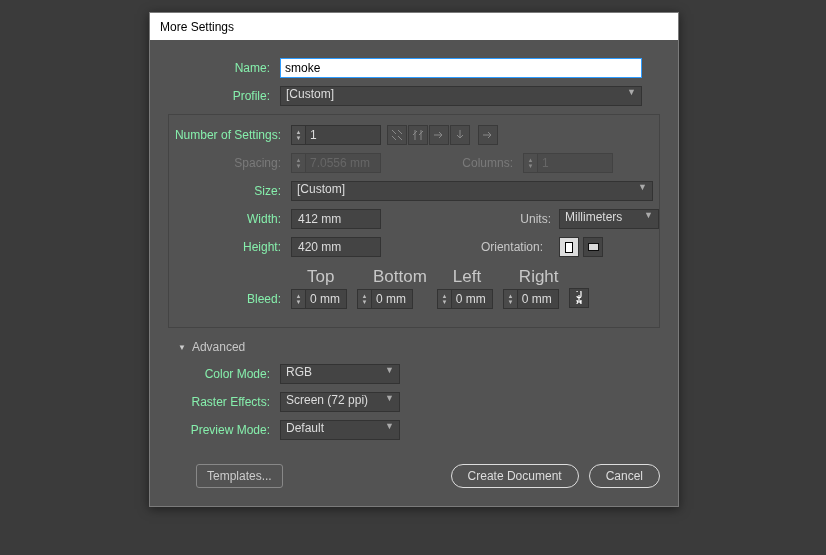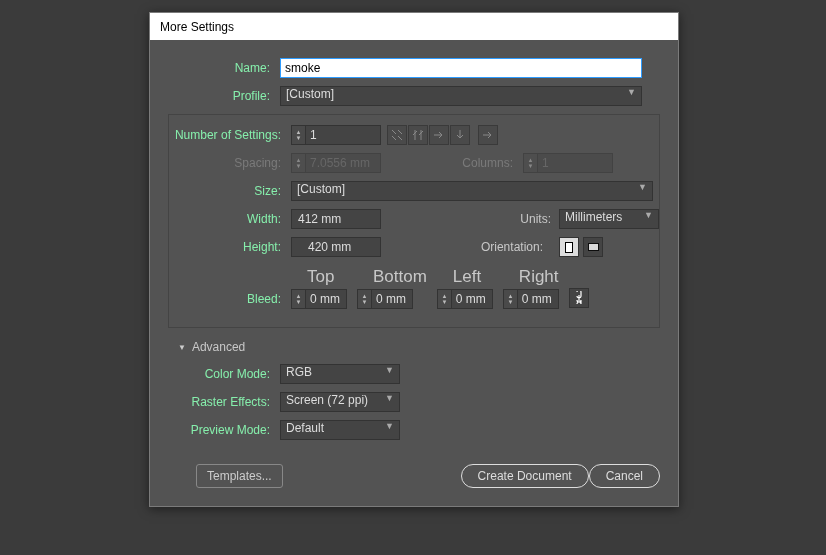--- a/index.html
+++ b/index.html
@@ -35,21 +35,21 @@
 .orient.inactive .page { opacity: 0.8; }
 .bleed-col { display: flex; flex-direction: column; gap: 2px; }
 .bleed-head { font-size: 17px; color: #c8c8c8; padding-left: 16px; }
 .bleed-num { width: 56px; }
 .link-btn { width: 20px; height: 20px; background: #444; border: 1px solid #333; display: flex; align-items: center; justify-content: center; color: #fff; font-size: 12px; margin-bottom: 1px; }
 .advanced-header { display: flex; align-items: center; gap: 6px; margin-top: 12px; margin-bottom: 10px; cursor: pointer; padding-left: 10px; }
 .advanced-header .tri { font-size: 8px; color: #ccc; }
 .footer { display: flex; justify-content: space-between; align-items: center; margin-top: 24px; padding-left: 28px; }
 .btn { background: transparent; border: 1.5px solid #ddd; color: #ddd; font-size: 12px; border-radius: 12px; padding: 3px 16px; cursor: pointer; height: 24px; display: flex; align-items: center; }
 .btn.tmpl { border-color: #888; color: #ccc; border-radius: 3px; padding: 3px 10px; }
-.right-btns { display: flex; }
+.right-btns { display: flex; gap: 10px; }
 svg { display: block; }
 </style>
 </head>
 <body>
 
 <div class="dialog">
   <div class="titlebar">
     <span>More Settings</span>
   </div>
   <div class="body">
@@ -134,21 +134,21 @@
         <div class="units-label">Units:</div>
         <div class="dropdown" style="width:100px">
           <span>Millimeters</span>
           <span class="chev">▼</span>
         </div>
       </div>
 
       <div class="row" style="padding-left:0;">
         <div class="label" style="width:122px">Height:</div>
         <div class="num-input" style="width:90px">
-          <div class="val" style="padding-left:16px">420 mm</div>
+          <div class="val" style="padding-left:6px">420 mm</div>
         </div>
         <div class="units-label">Orientation:</div>
         <div class="orient-btns" style="width:100px">
           <div class="orient active">
               <div class="page portrait"></div>
             </div>
           <div class="orient inactive">
               <div class="page landscape"></div>
             </div>
         </div>

